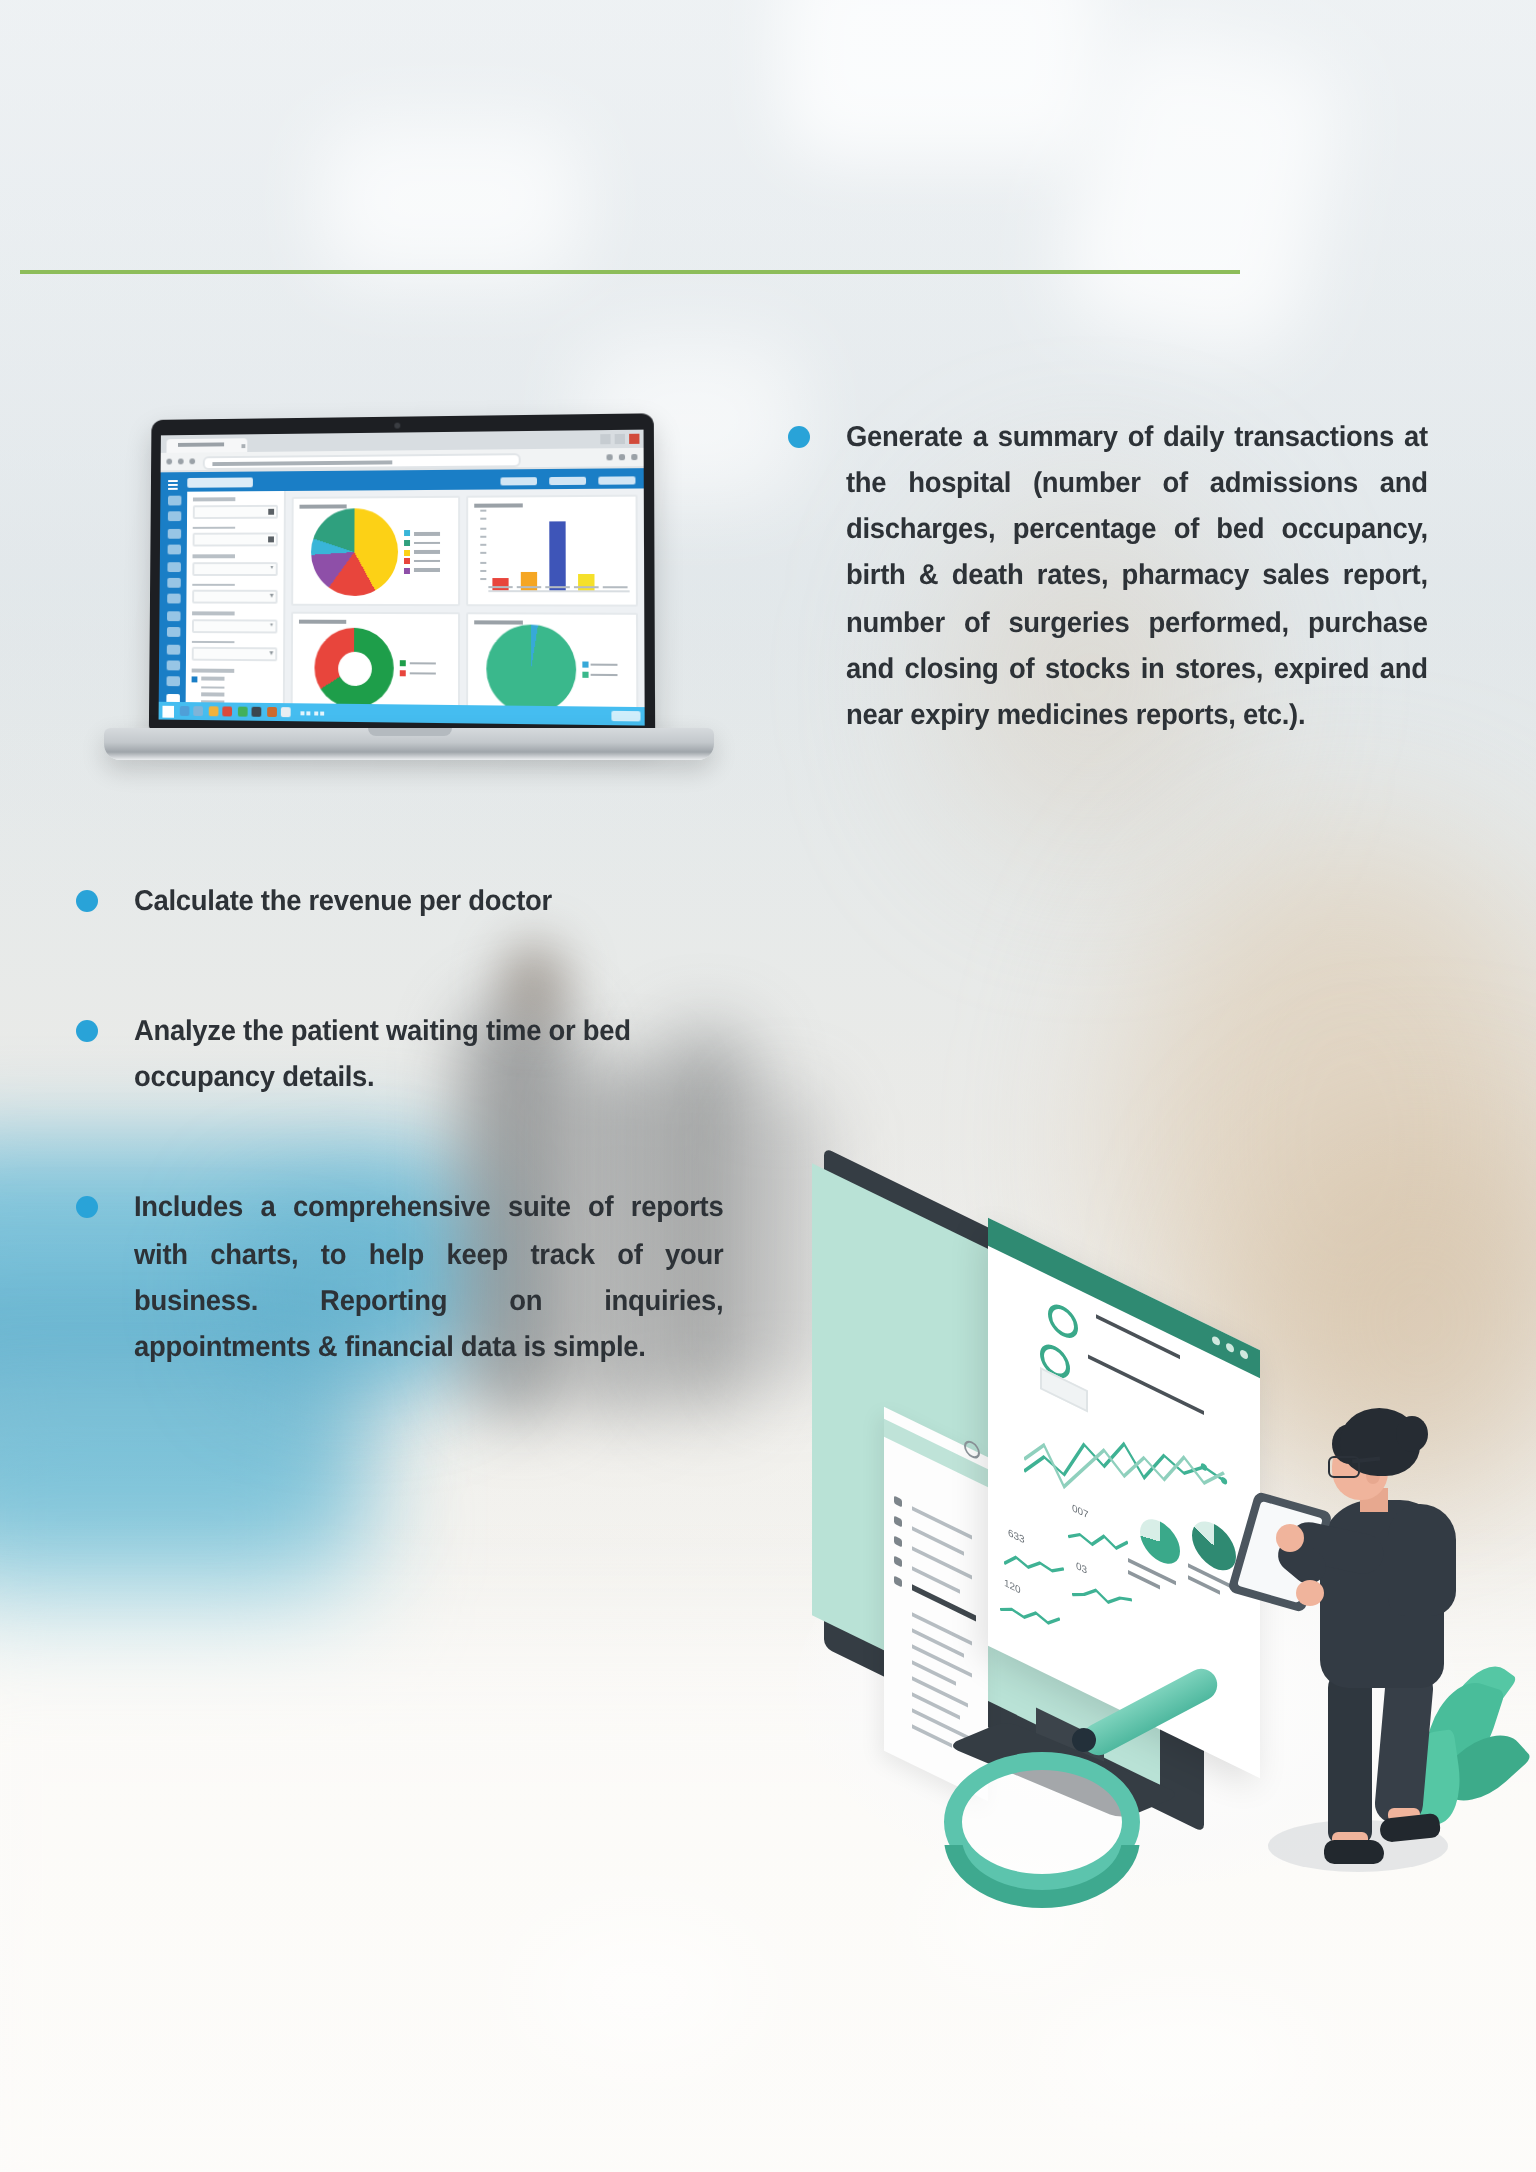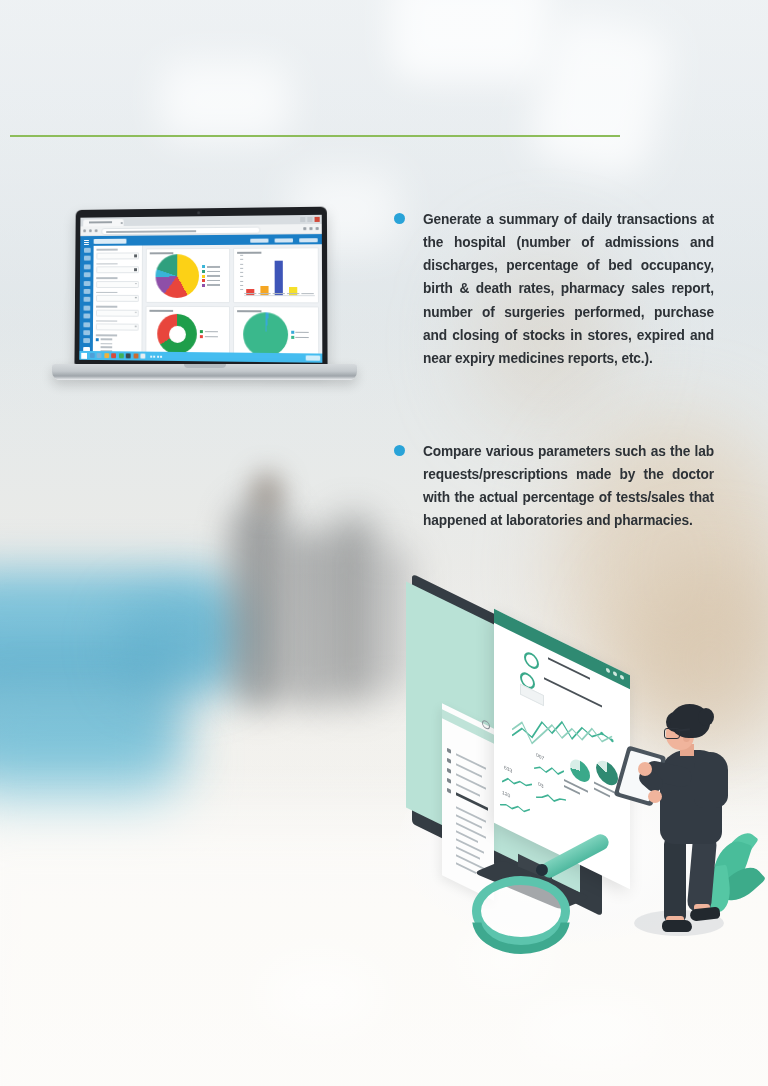--- a/index.html
+++ b/index.html
@@ -533,28 +533,34 @@
   </div>
 
   <div class="col col-right">
     <div class="bullet">
       <div class="dot"></div>
       <div class="btext">Generate a summary of daily transactions at the hospital (number of admissions and discharges, percentage of bed occupancy, birth &amp; death rates, pharmacy sales report, number of surgeries performed, purchase and closing of stocks in stores, expired and near expiry medicines reports, etc.).</div>
     </div>
   </div>
 
   <div class="col col-left">
-  </div>
-
-  <div class="col col-right2">
-    <div class="bullet">
+    <div class="bullet" style="margin-bottom:42px">
       <div class="dot"></div>
-      <div class="btext">Compare various parameters such as the lab requests/prescriptions made by the doctor with the actual percentage of tests/sales that happened at laboratories and pharmacies.</div>
+      <div class="btext nojust">Calculate the revenue per doctor</div>
+    </div>
+    <div class="bullet" style="margin-bottom:42px">
+      <div class="dot"></div>
+      <div class="btext nojust">Analyze the patient waiting time or bed occupancy details.</div>
+    </div>
+    <div class="bullet" style="margin-bottom:40px">
+      <div class="dot"></div>
+      <div class="btext">Includes a comprehensive suite of reports with charts, to help keep track of your business. Reporting on inquiries, appointments &amp; financial data is simple.</div>
     </div>
   </div>
+
 
   <div class="illus">
     <div class="iso-floor"></div>
     <div class="iso">
 
       <div class="mon-body"></div>
       <div class="mon-inner"></div>
 
       <div class="panel-left">
         <div class="pl-band"></div>

